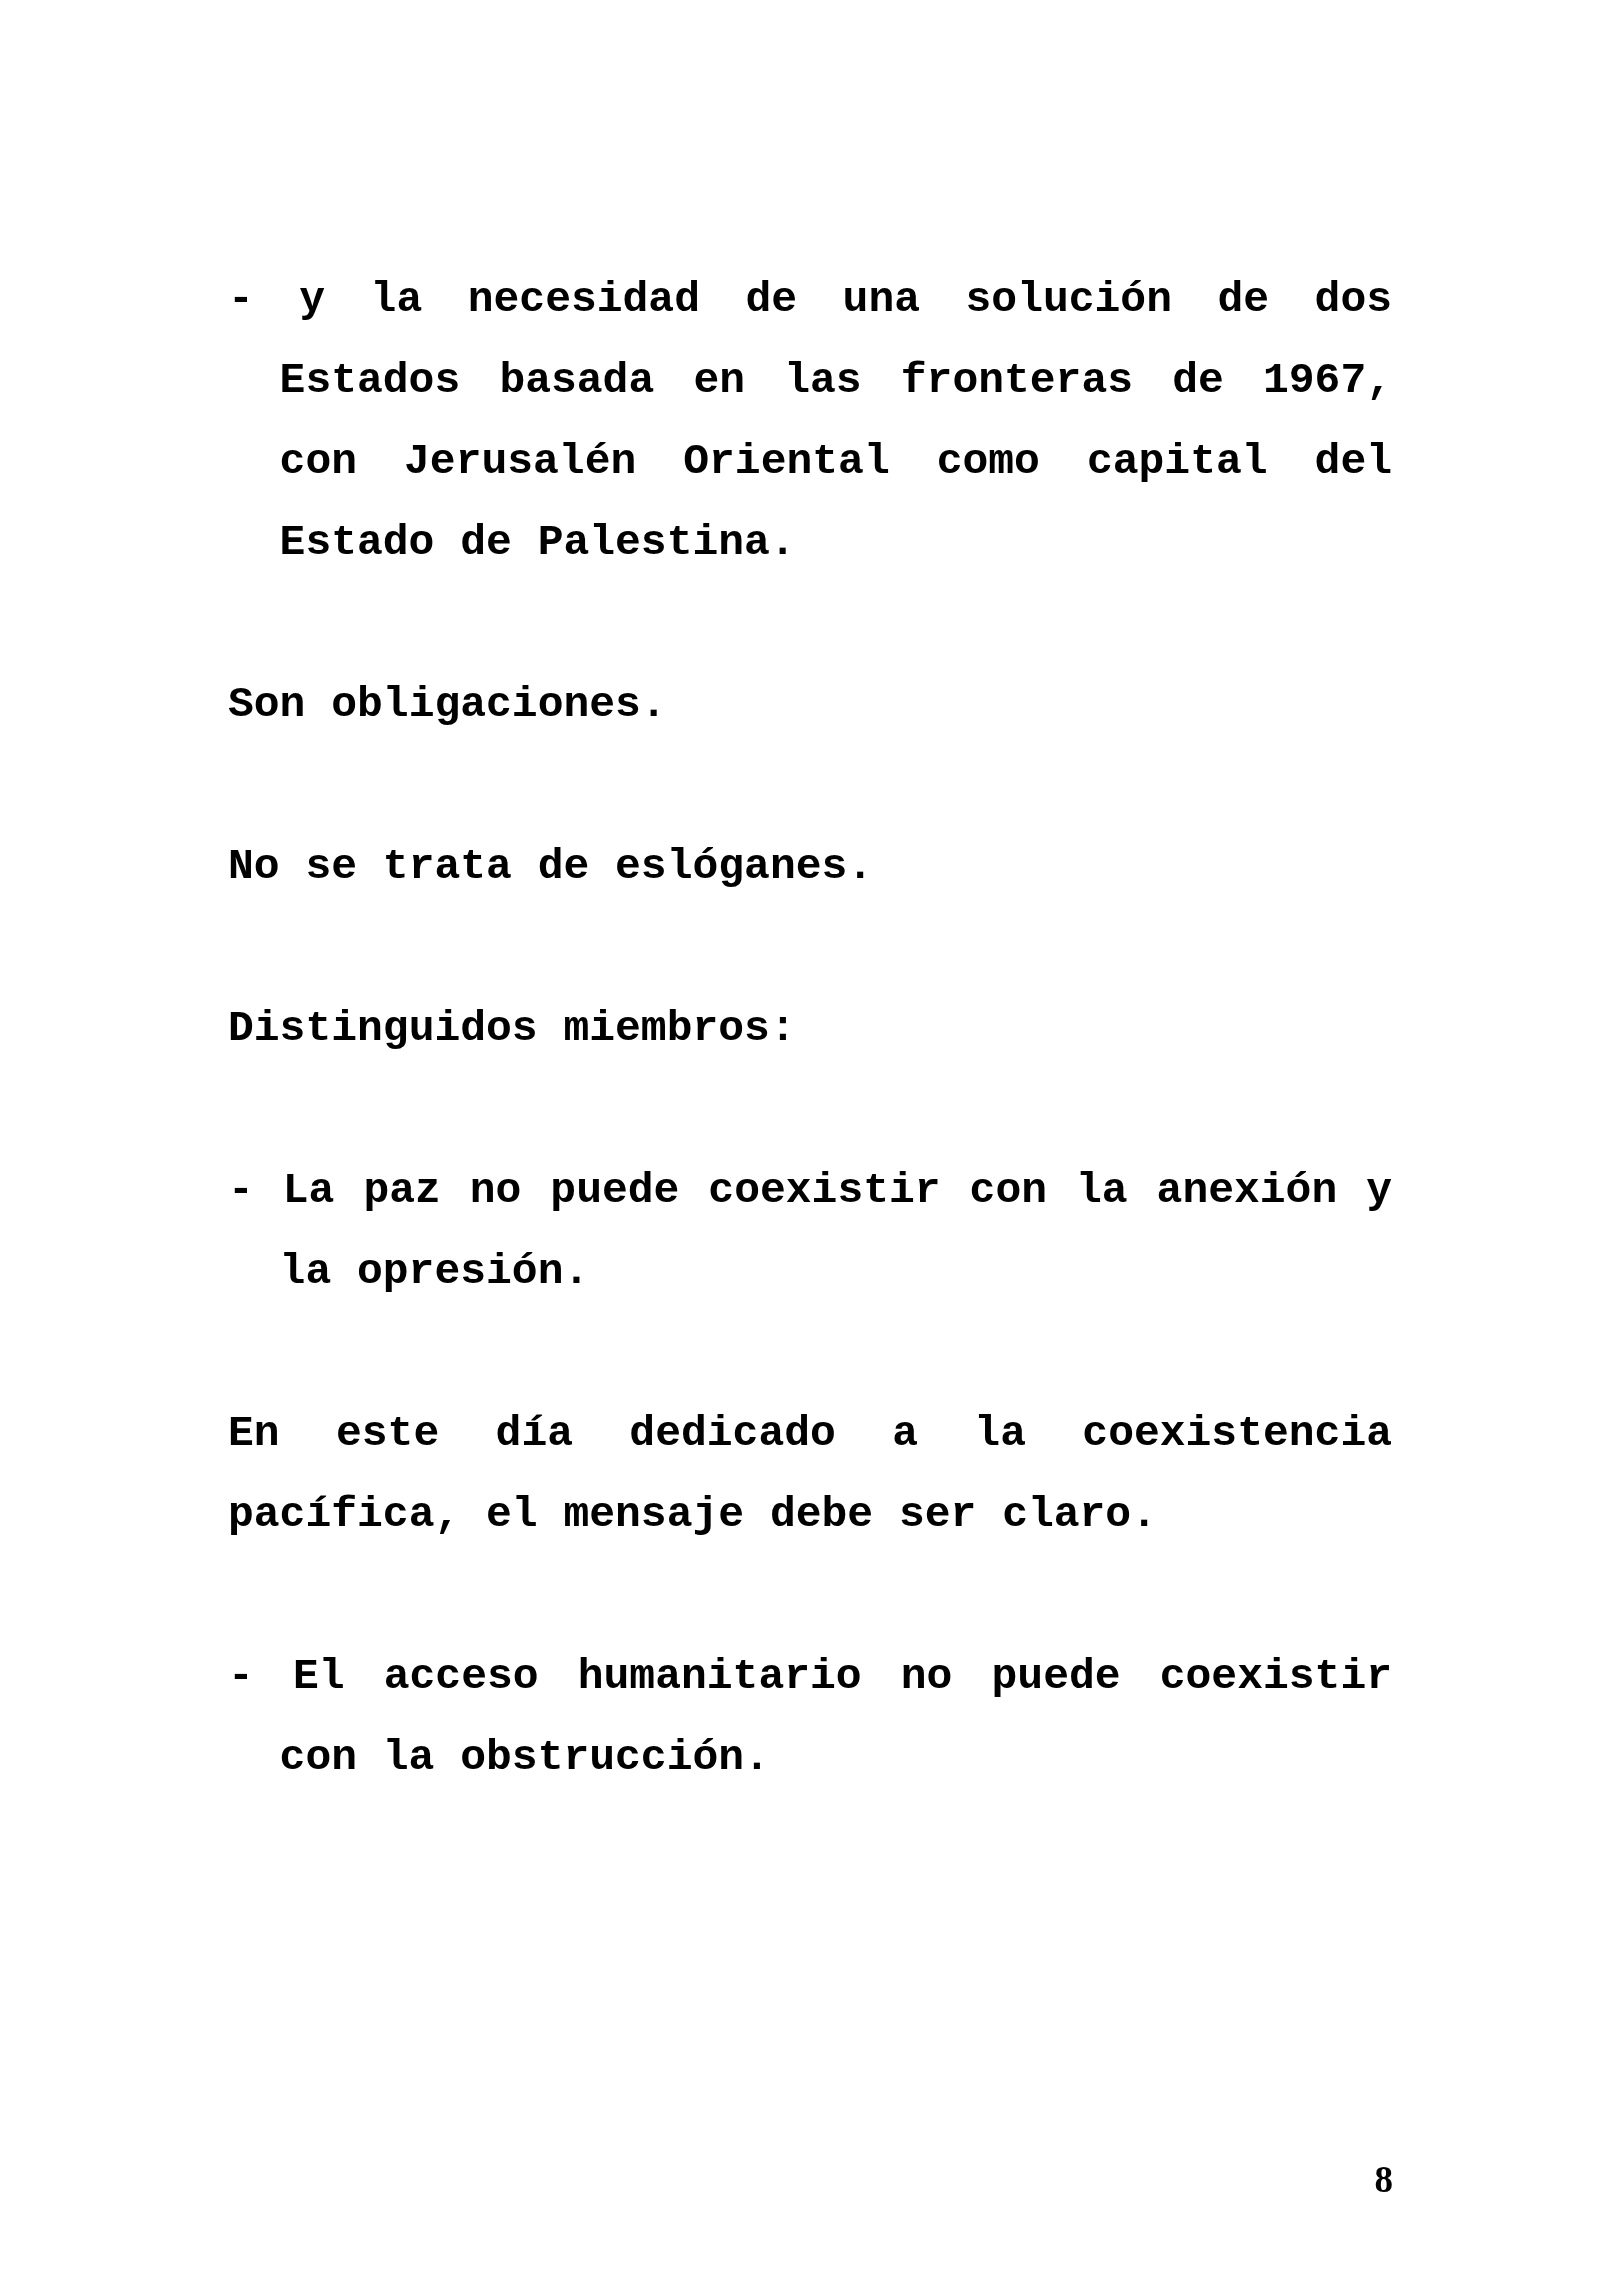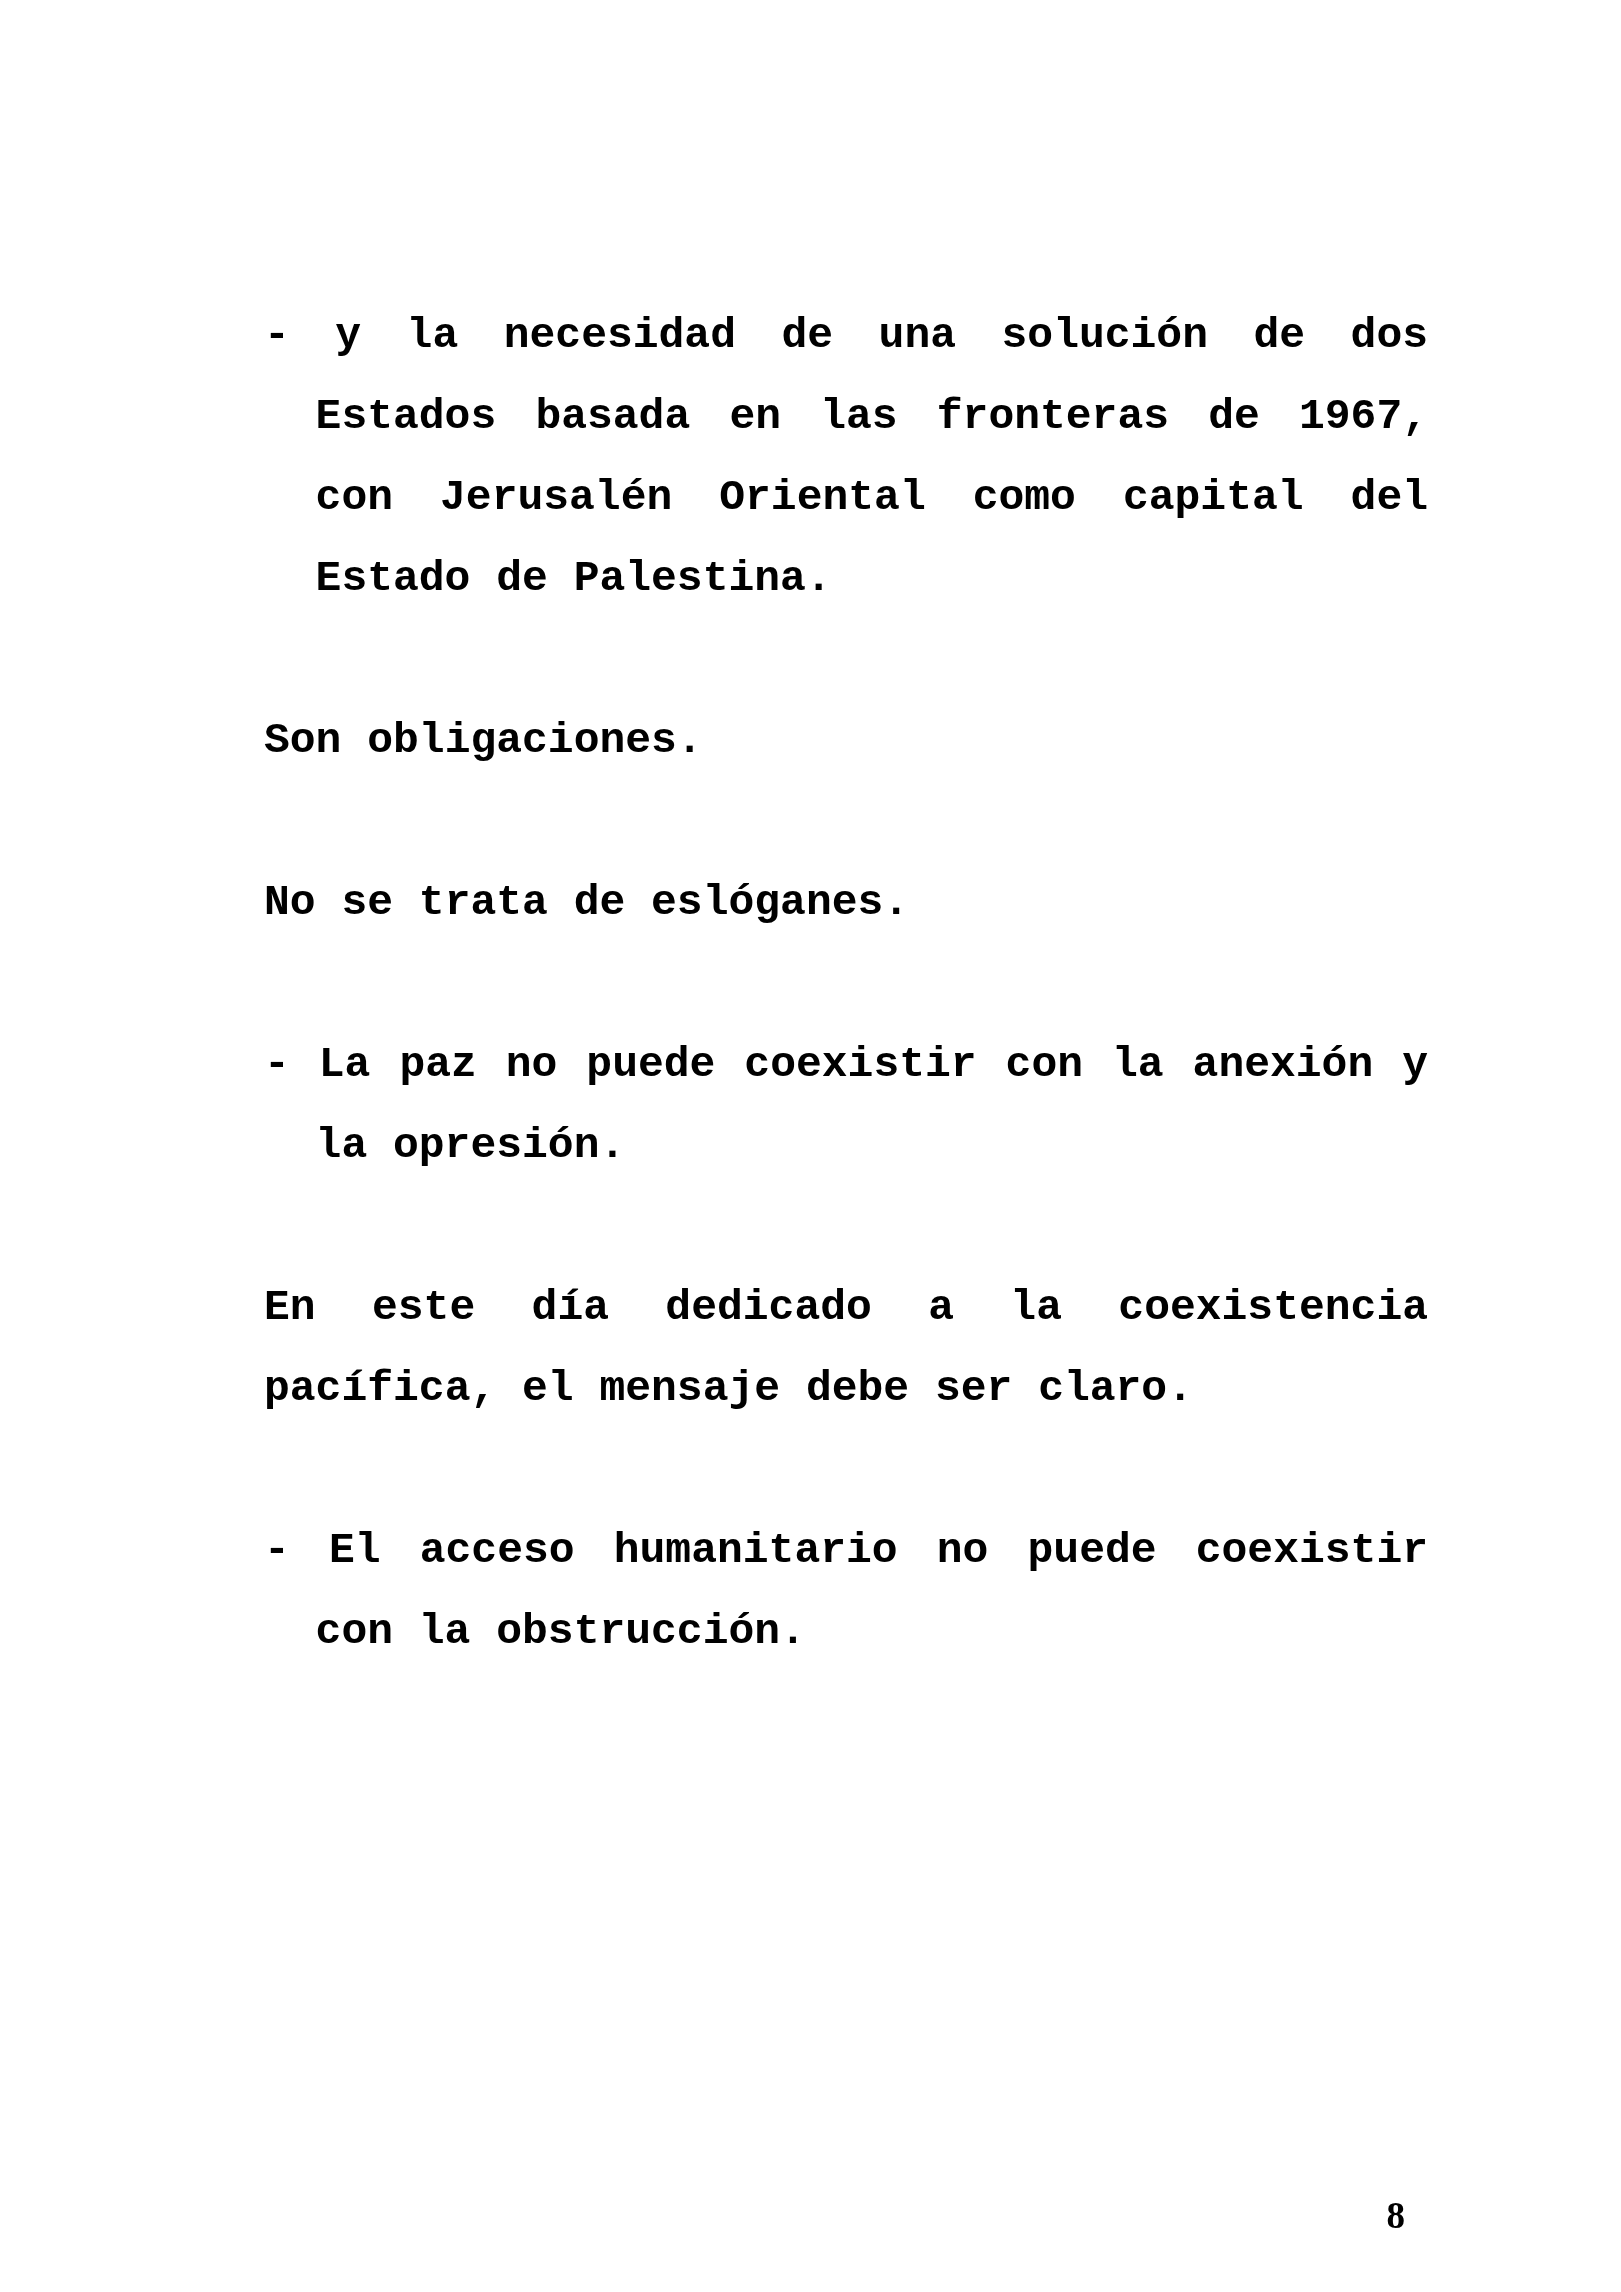--- a/index.html
+++ b/index.html
@@ -1,15 +1,15 @@
 <!DOCTYPE html>
 <html lang="es"><head>
 <meta charset="utf-8">
 <style>
-  * { margin: 12px; padding: 0; box-sizing: border-box; }
+  * { margin: 0; padding: 0; box-sizing: border-box; }
   html, body {
     width: 1621px;
     height: 2293px;
     background: #ffffff;
   }
   body {
     position: relative;
     font-family: "Liberation Mono", "DejaVu Sans Mono", monospace;
     font-weight: 700;
     color: #000000;
@@ -41,19 +41,20 @@
     line-height: 43px;
   }
 </style>
 </head>
 <body>
 
 <div class="content">
   <p class="para bullet">- y la necesidad de una solución de dos Estados basada en las fronteras de 1967, con Jerusalén Oriental como capital del Estado de Palestina.</p>
   <p class="para">Son obligaciones.</p>
   <p class="para">No se trata de eslóganes.</p>
+  <p class="para">Distinguidos miembros:</p>
   <p class="para bullet">- La paz no puede coexistir con la anexión y la opresión.</p>
   <p class="para">En este día dedicado a la coexistencia pacífica, el mensaje debe ser claro.</p>
   <p class="para bullet">- El acceso humanitario no puede coexistir con la obstrucción.</p>
 </div>
 
 <div class="page-number">8</div>
 
 
 </body></html>

